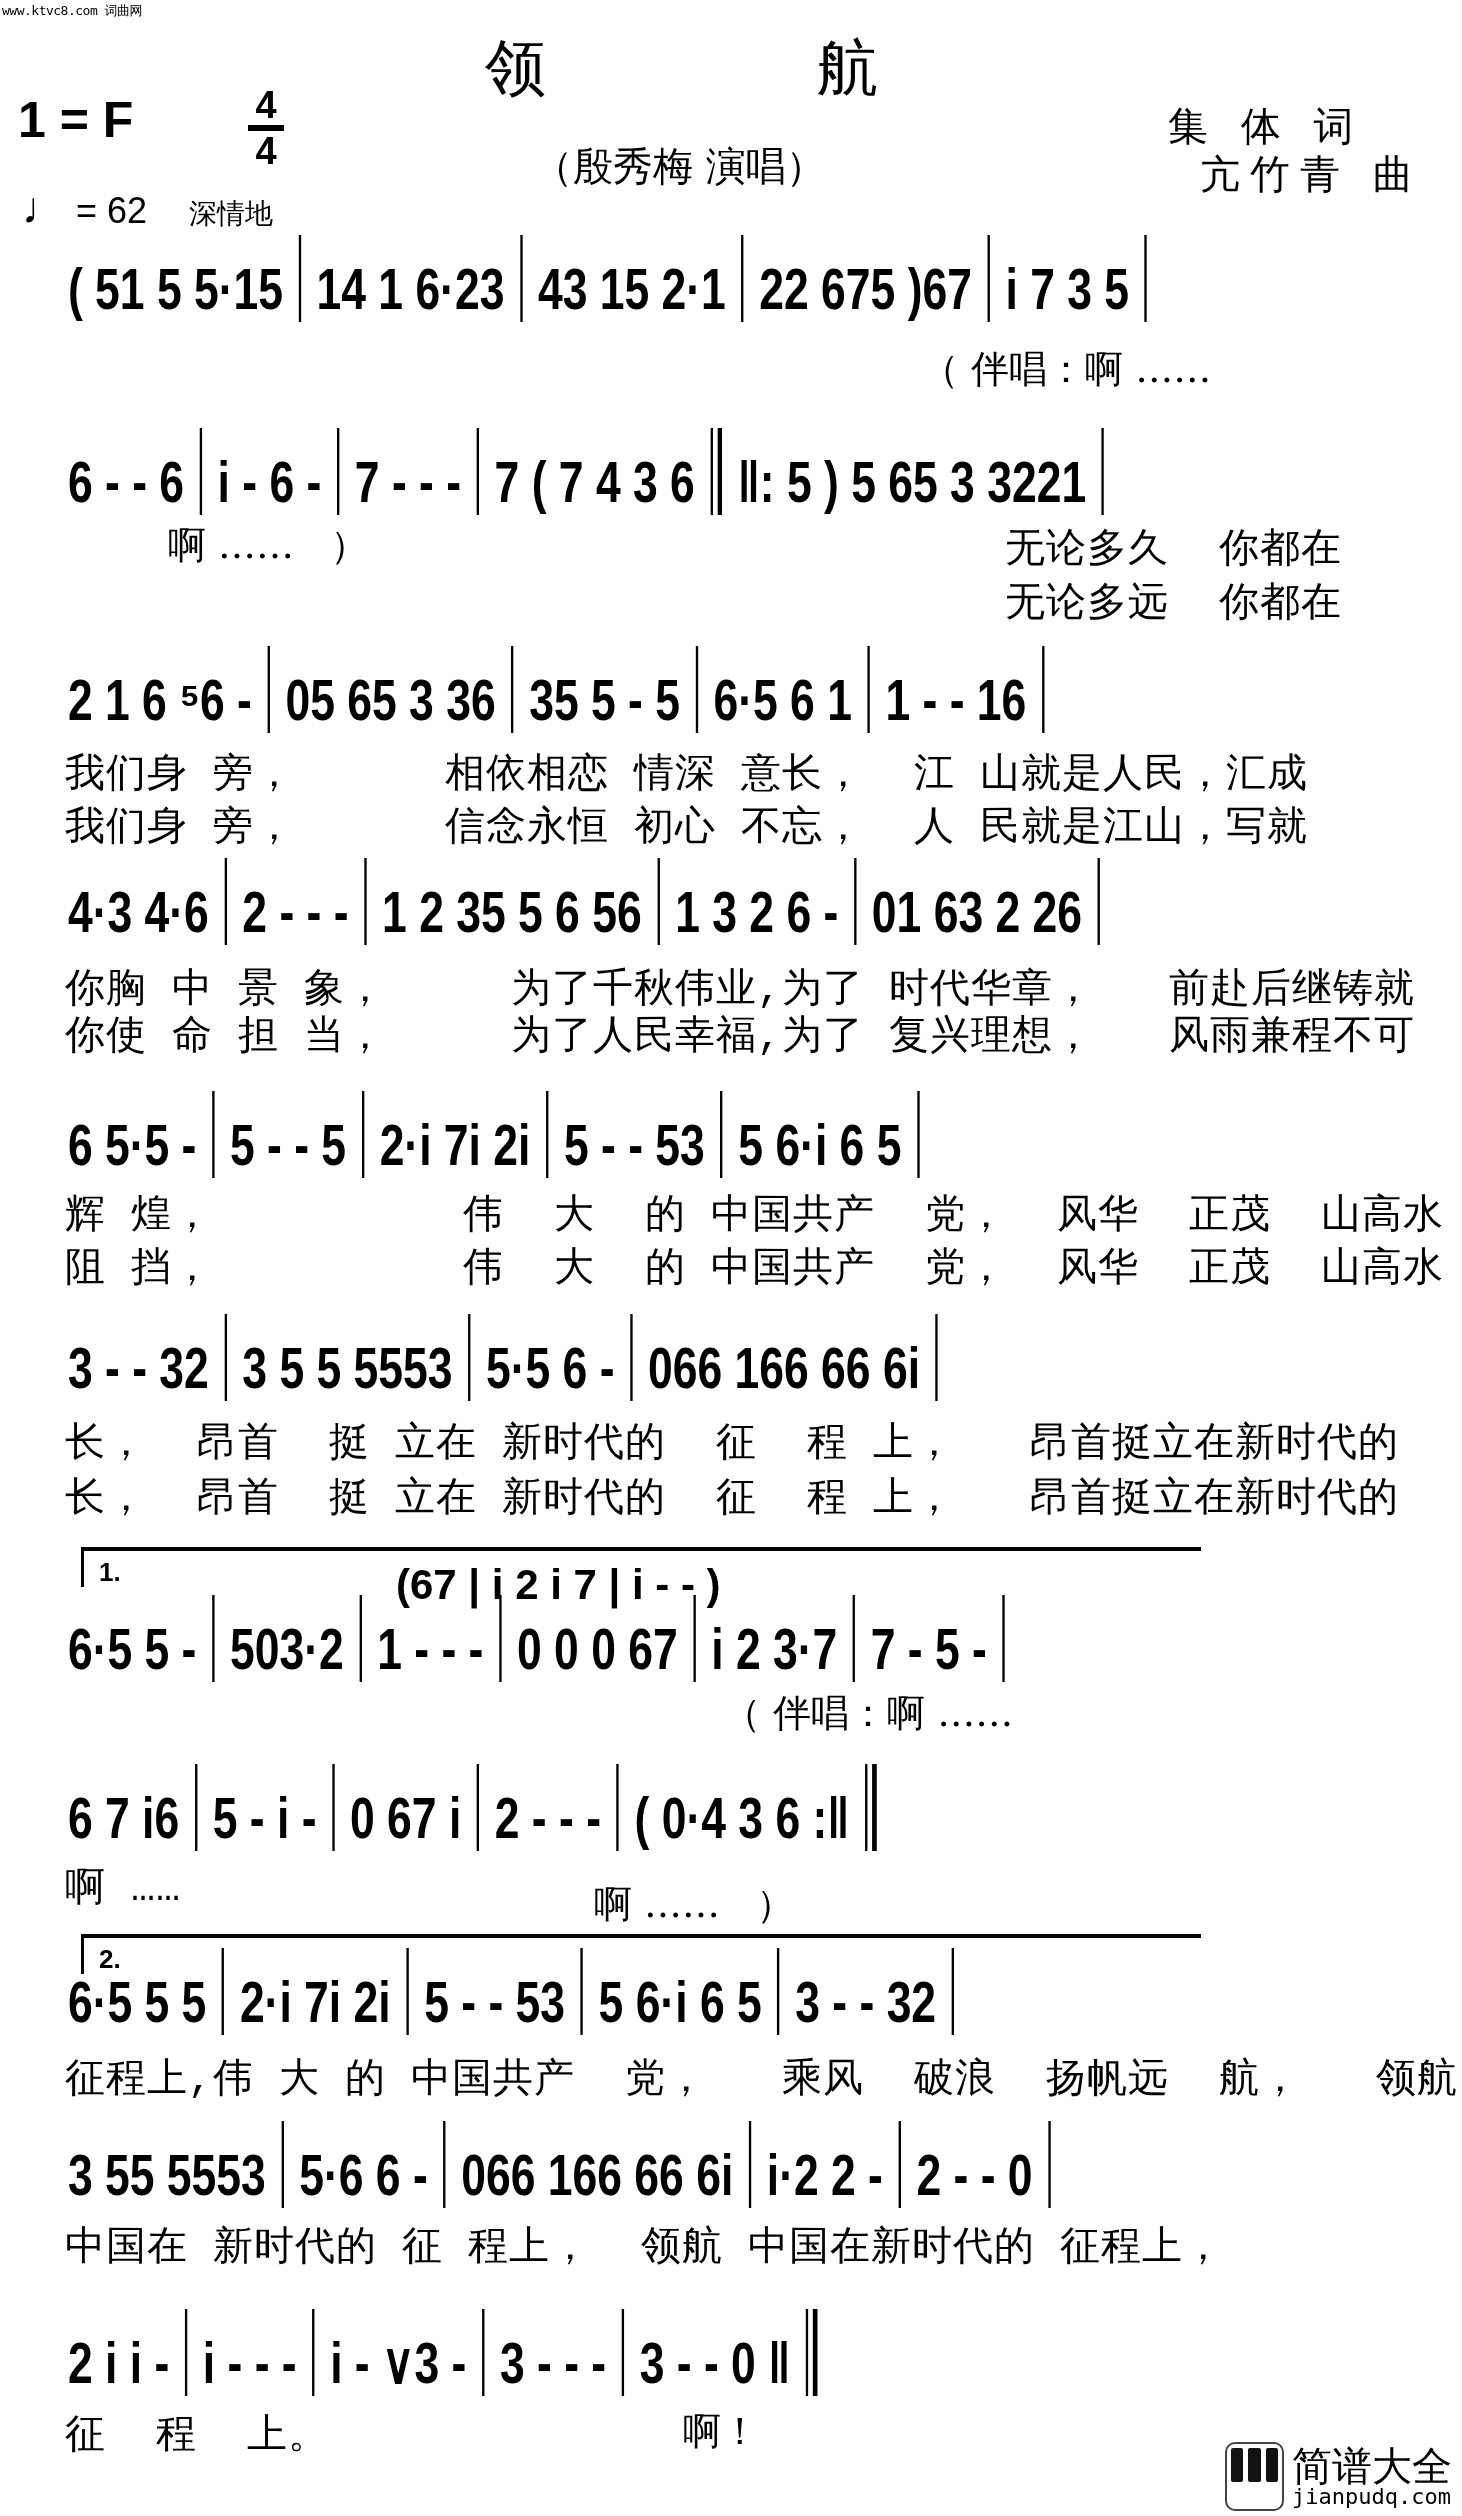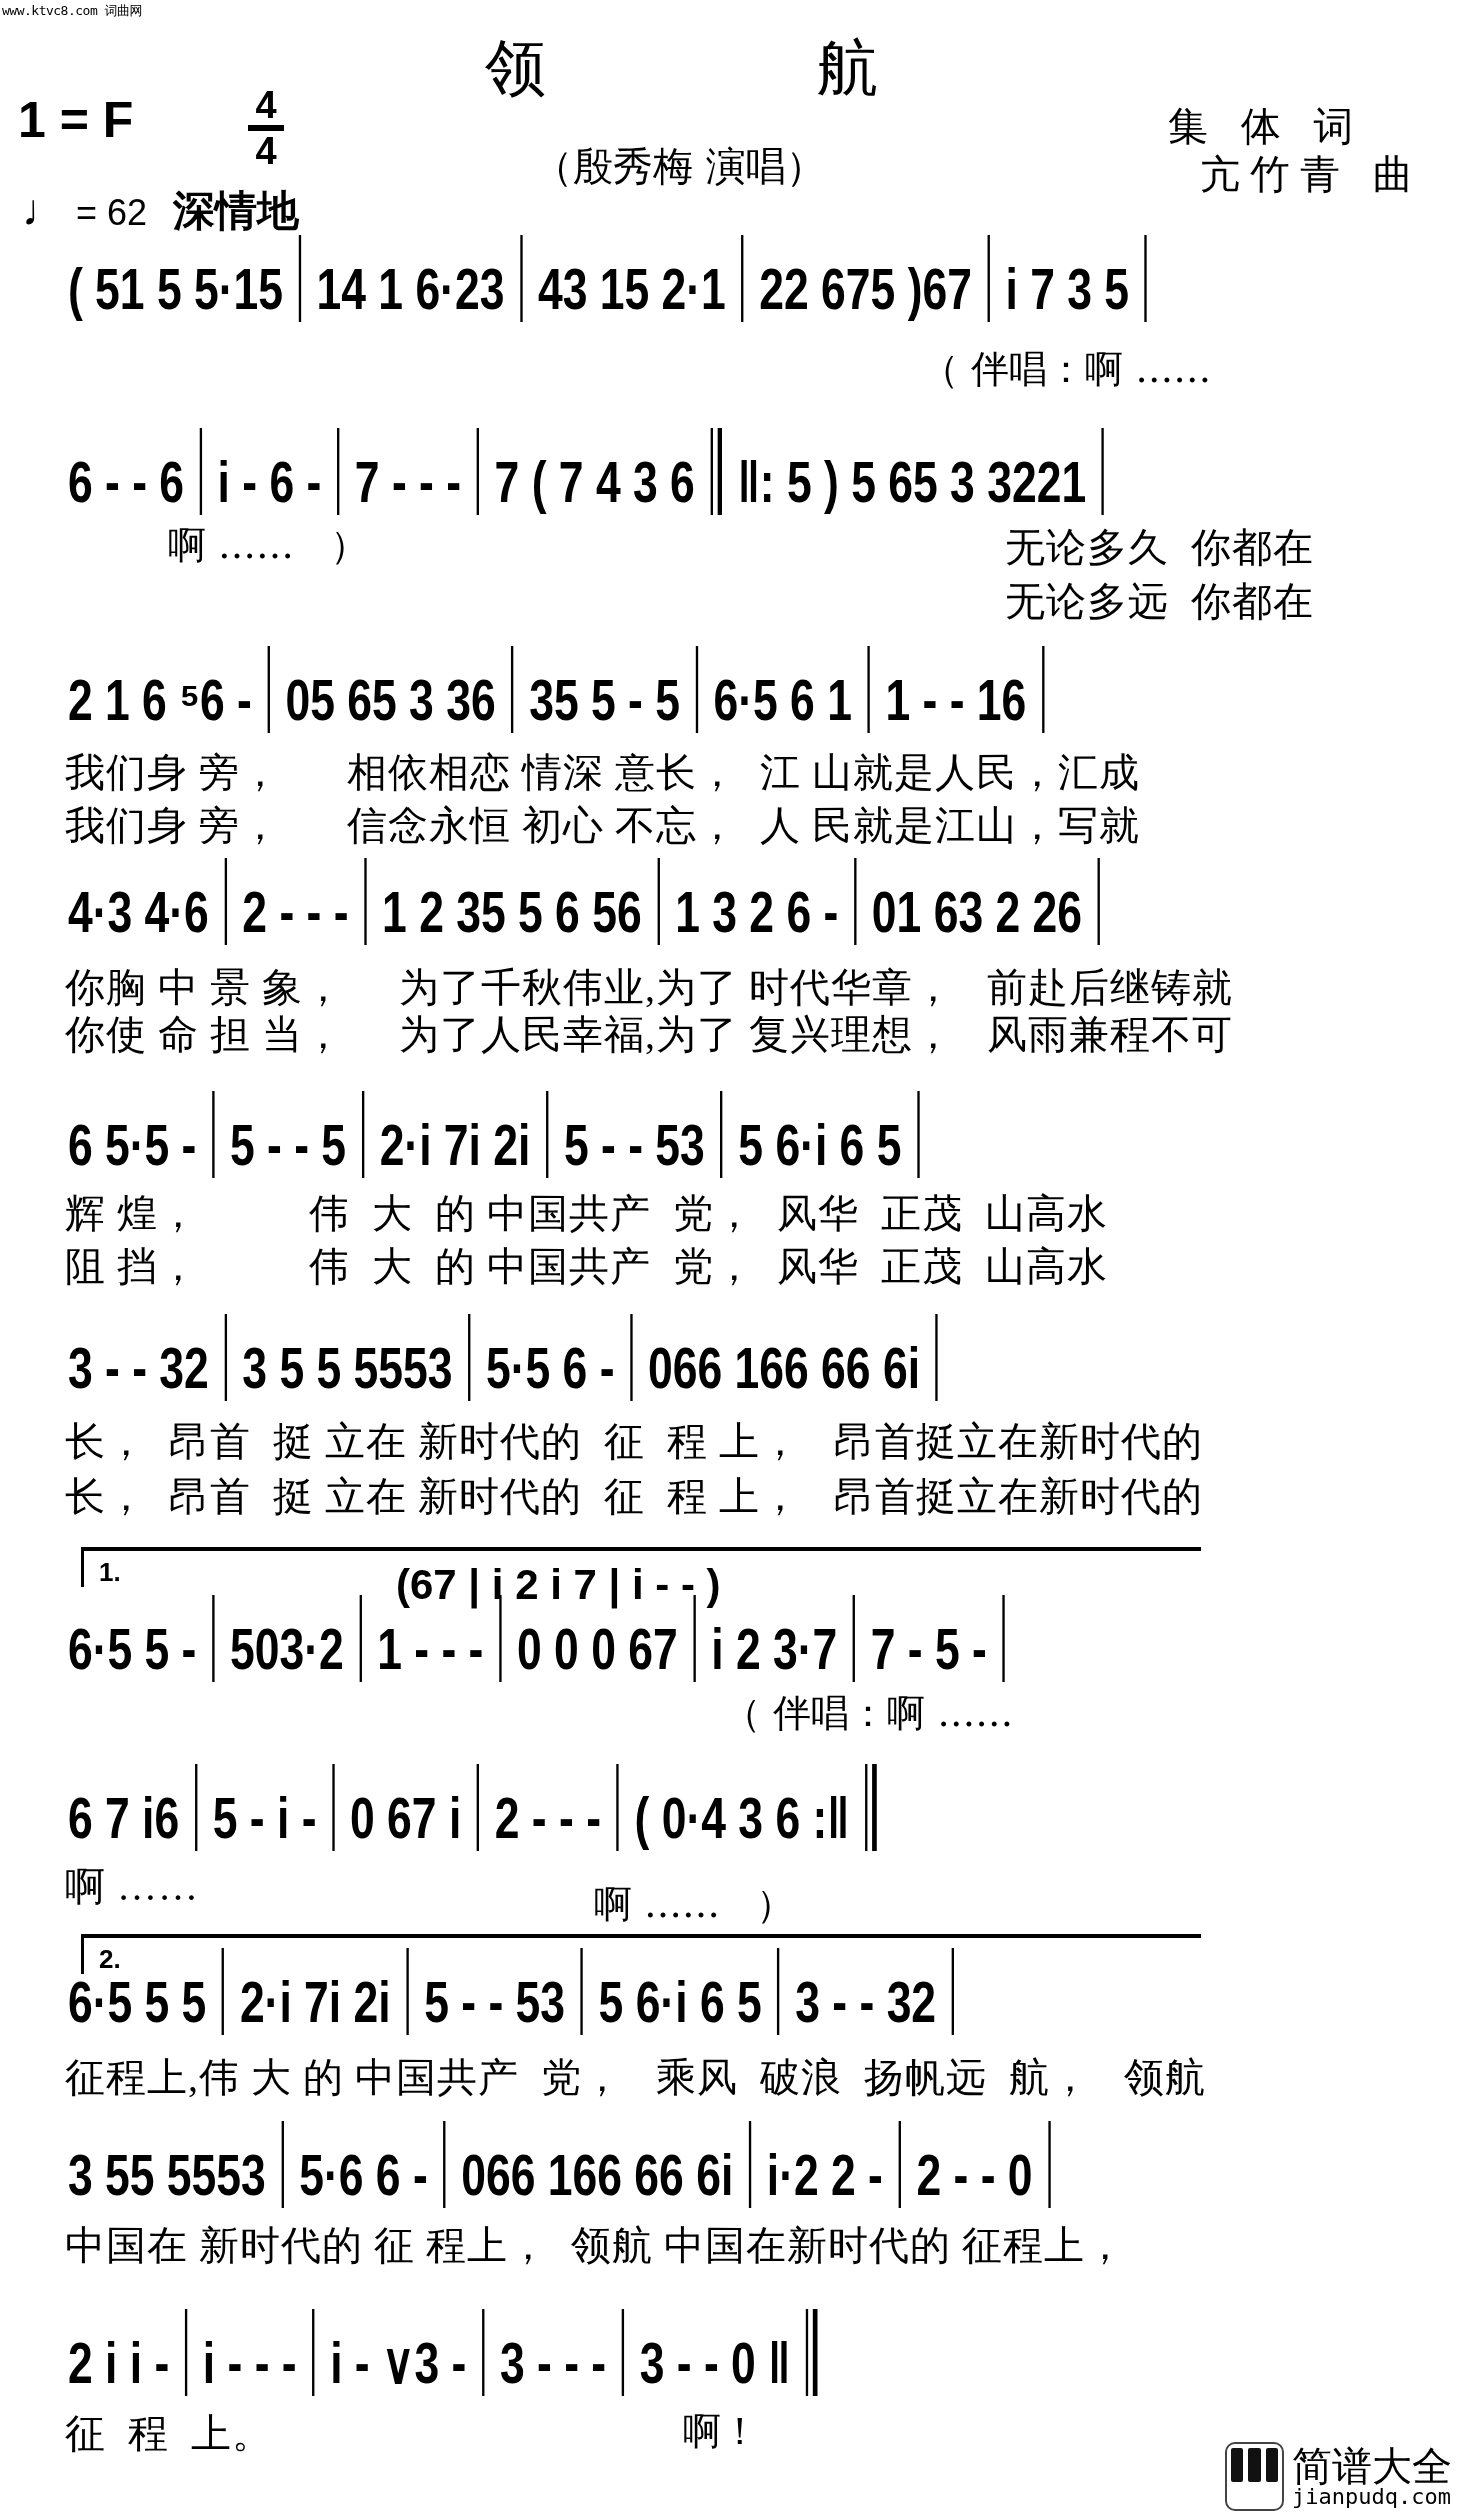--- a/index.html
+++ b/index.html
@@ -15,21 +15,21 @@
   .tempo .note{font-size:44px;}
   .singer{left:525px;top:139px;font-size:40px;font-family:"DejaVu Serif",serif;margin-left:8px;}
   .credit{left:1168px;font-size:40px;font-family:"DejaVu Serif",serif;letter-spacing:10px;}
   .staff{position:absolute;left:0;width:1215px;}
   .line{position:absolute;left:57px;right:10px;display:flex;align-items:flex-end;
         font-size:57px;font-weight:bold;font-family:"Liberation Sans",sans-serif;
         transform:scaleX(0.78);transform-origin:left bottom;white-space:nowrap;width:1782px;}
   .measure{display:flex;align-items:flex-end;padding:0 14px;position:relative;}
   .barline{width:3px;height:87px;background:#000;display:inline-block;margin:0 6px;}
   .barline.double{width:12px;border-left:3px solid #000;background:transparent;box-shadow:inset -6px 0 0 #000;}
-  .lyric{position:absolute;left:65px;font-size:40px;font-family:Liberation Serif, serif;white-space:pre;letter-spacing:1px;text-align:center;}
+  .lyric{position:absolute;left:65px;font-size:40px;font-family:Liberation Mono, monospace;white-space:pre;letter-spacing:1px;text-align:center;}
   .aside{position:absolute;font-size:38px;font-family:"DejaVu Serif",serif;white-space:pre;text-align:right;}
   .rule{position:absolute;left:81px;right:14px;height:4px;background:#000;}
   .volta{position:absolute;left:81px;width:3px;height:40px;background:#000;}
   .volta-label{position:absolute;left:99px;font-size:26px;font-weight:bold;}
   .logo{right:10px;bottom:6px;display:flex;align-items:center;gap:8px;padding-left:28px;}
   .piano{width:59px;height:69px;border:2px solid #444;border-radius:10px;display:flex;gap:5px;padding:4px;box-sizing:border-box;}
   .piano span{flex:1;background:#111;height:34px;border-radius:2px;}
   .logo-text{display:flex;flex-direction:column;line-height:1;}
   .logo-cn{font-size:40px;font-family:"DejaVu Sans",sans-serif;}
   .logo-en{font-size:22px;font-family:"DejaVu Sans Mono",monospace;}
@@ -44,21 +44,21 @@
 
 <div class="abs key">1 = F</div>
 <div class="abs meter">
   <div>4</div>
   <div class="bar"></div>
   <div>4</div>
 </div>
 <div class="abs tempo">
   <span class="note">♩</span>
   <span>= 62</span>
-  <span style="margin-left:16px;font-size:42px;font-weight:bold;">深情地</span>
+  <span style="margin-left:32px;font-size:28px;">深情地</span>
 </div>
 <div class="abs singer">（殷秀梅 演唱）</div>
 <div class="abs credit" style="top:99px;">集 体 词</div>
 <div class="abs credit" style="top:147px;margin-left:32px;">亢竹青 曲</div>
 
 <div class="staff" style="top:233px;height:168px;">
   <div class="line" style="top:10px;height:79px;">
     <span class="measure">( 51 5 5·15</span>
       <span class="barline"></span>
     <span class="measure">14 1 6·23</span>

